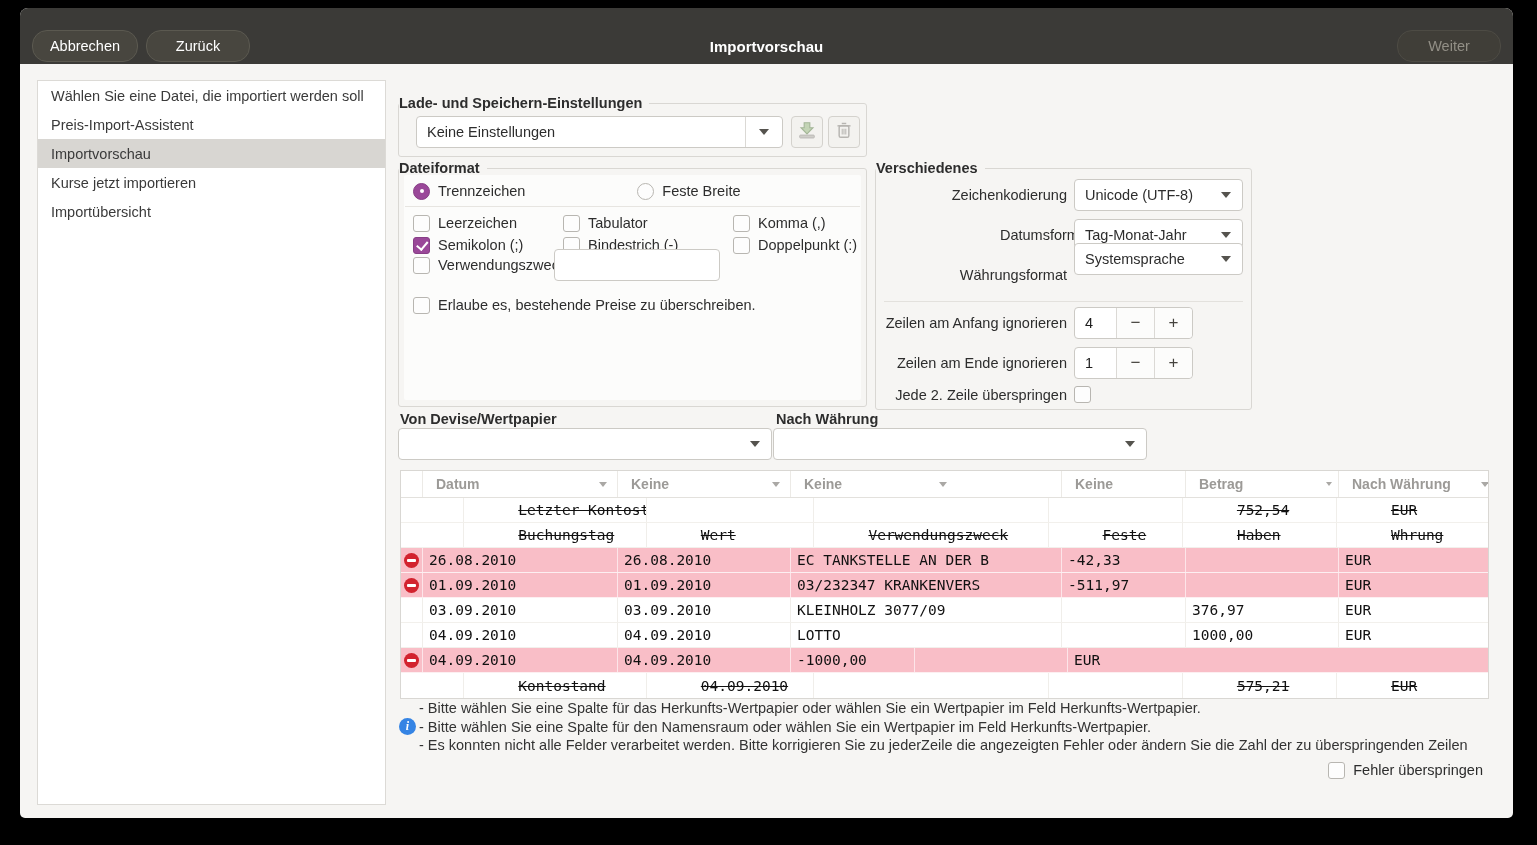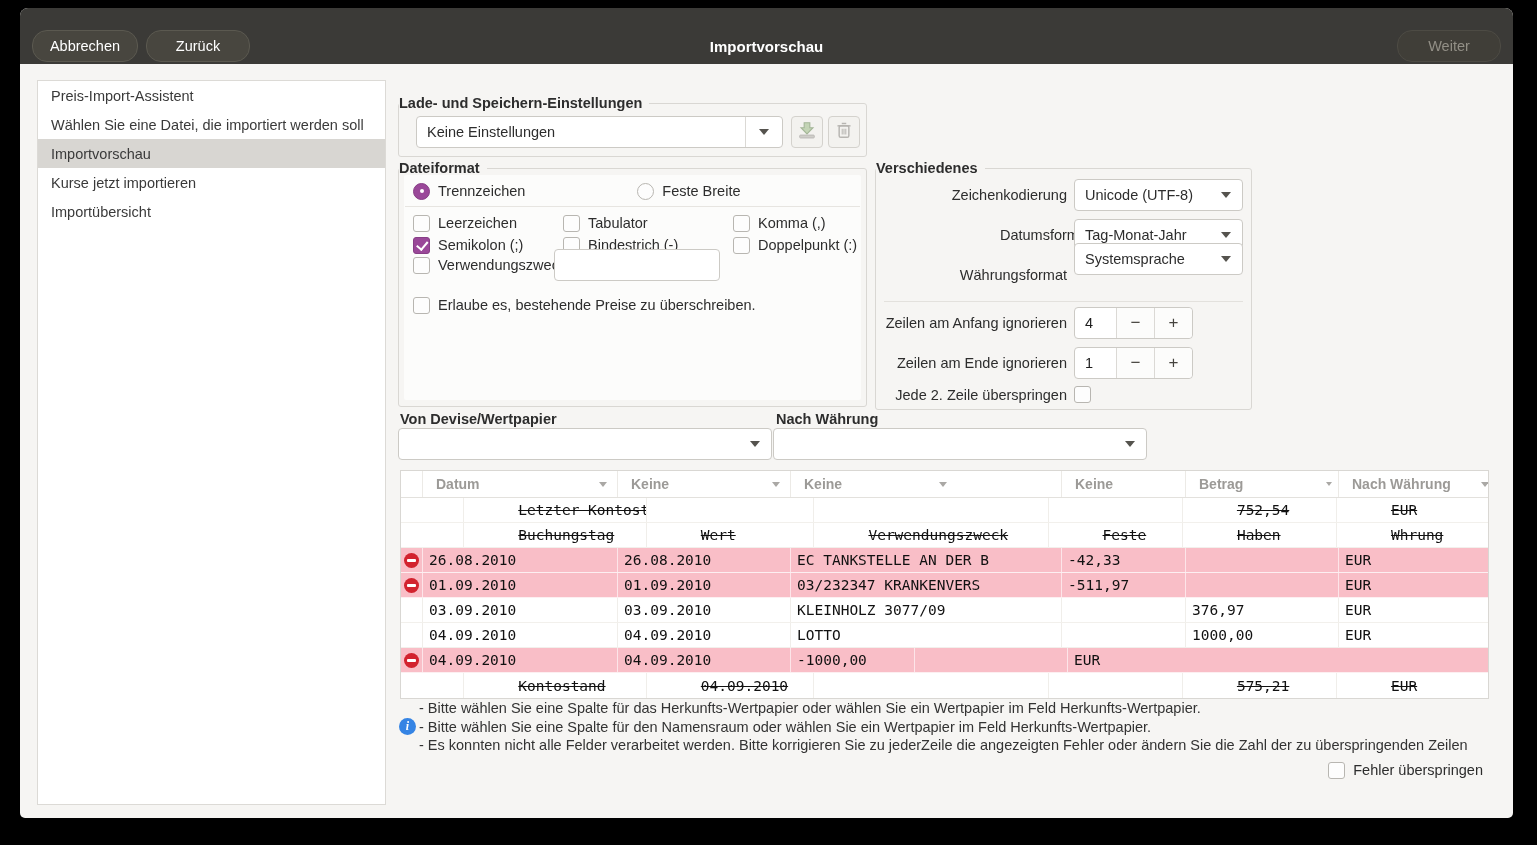--- a/index.html
+++ b/index.html
@@ -113,22 +113,22 @@
 <div class="window">
 
   <div class="titlebar">
     <div class="tb-title">Importvorschau</div>
     <div class="tb-btn cancel">Abbrechen</div>
     <div class="tb-btn back">Zurück</div>
     <div class="tb-btn forward">Weiter</div>
   </div>
 
   <div class="sidebar">
+      <div class="sb-item">Wählen Sie eine Datei, die importiert werden soll</div>
       <div class="sb-item">Preis-Import-Assistent</div>
-      <div class="sb-item">Wählen Sie eine Datei, die importiert werden soll</div>
       <div class="sb-item selected">Importvorschau</div>
       <div class="sb-item">Kurse jetzt importieren</div>
       <div class="sb-item">Importübersicht</div>
     </div>
 
   <div class="frame" style="left:378px;top:95px;width:467px;height:52px;">
     <div class="frame-label">Lade- und Speichern-Einstellungen</div>
     <div class="combo split" style="left:17px;top:12px;width:367px;height:32px;">
       <span class="val">Keine Einstellungen</span>
       <span class="arr"></span>

